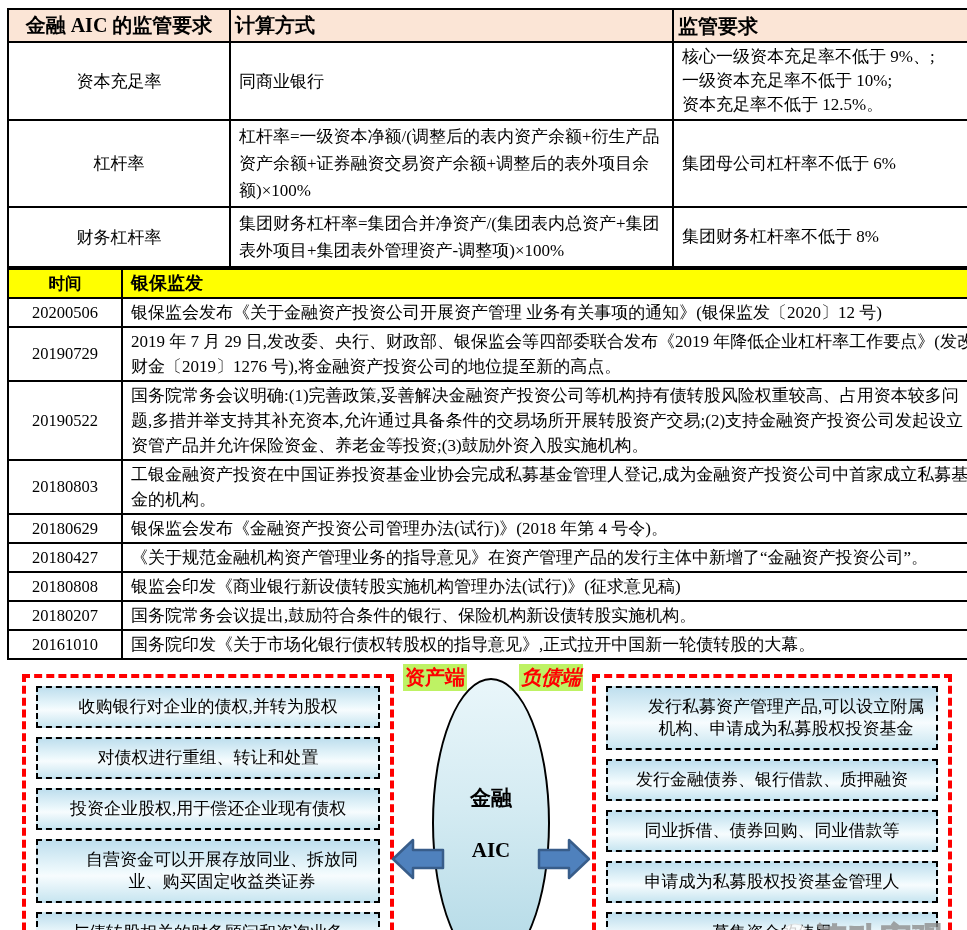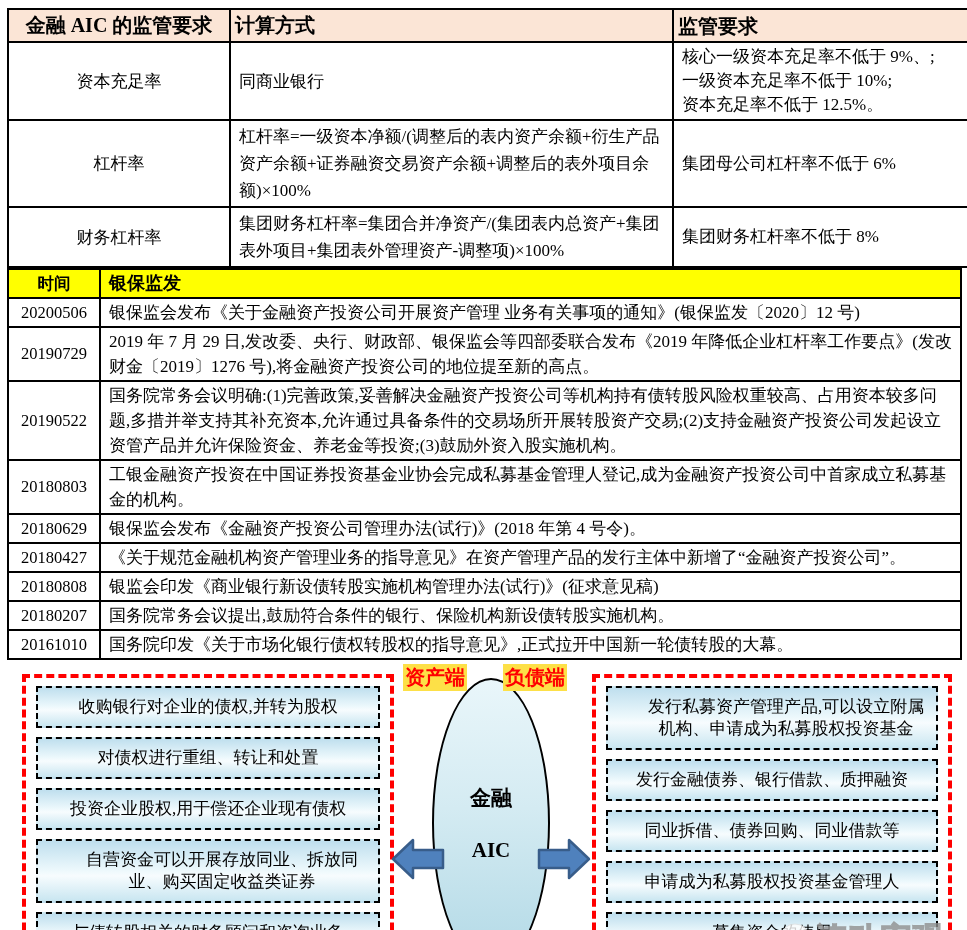--- a/index.html
+++ b/index.html
@@ -19,21 +19,21 @@
   .t1 th { background:#fbe5d6; font-size:20px; font-weight:bold; height:30px; padding:2px 4px; }
   .t1 .c-name  { width:222px; text-align:center; }
   .t1 .c-meth  { width:443px; text-align:left; line-height:27px; }
   .t1 .c-req   { width:296px; text-align:left; line-height:24px; white-space:pre-line; }
   .t1 .r1 { height:72px; }
   .t1 .r2 { height:82px; }
   .t1 .r3 { height:52px; }
 
   
   .t2 th { background:#ffff00; font-size:18px; font-weight:bold; height:28px; padding:1px 4px; }
-  .t2 .c-date { width:92px; text-align:center; padding:0 2px; font-size:16.5px; }
+  .t2 .c-date { width:114px; text-align:center; padding:0 2px; font-size:16.5px; }
   .t2 .c-info { width:861px; text-align:left; line-height:25px; padding:1px 8px; }
   .t2 .h1 { height:26px; }
   .t2 .h2 { height:52px; }
   .t2 .h3 { height:78px; }
 
   
   .diagram { position:relative; height:308px; margin-top:6px; width:953px; }
   .side-panel {
     position:absolute; top:8px; height:292px;
     border:4px dashed #ff0000;
@@ -45,24 +45,24 @@
   .biz-box {
     border:2px dashed #000;
     background:linear-gradient(180deg,#bfdfee 0%,#ecf8fc 48%,#f7fcfe 58%,#c9e6f1 100%);
     display:flex; align-items:center; justify-content:center;
     text-align:center; font-size:17px; line-height:1.3;
     padding:2px 8px; min-height:42px;
   }
   .biz-tall { min-height:64px;padding-left:36px; }
   .side-top-label {
     position:absolute; top:-2px; font-size:20px; font-weight:bold; color:#ff0000;
-    background:#fde047; padding:0 2px; z-index:3;
+    background:#bef264; padding:0 2px; z-index:3;
   }
   .lbl-asset { left:396px; }
-  .lbl-liab  { left:496px; }
+  .lbl-liab  { left:512px;font-style:italic; }
   .aic-ellipse {
     position:absolute; left:425px; top:12px; width:118px; height:290px;
     border:2.5px solid #000; border-radius:50%;
     background:linear-gradient(180deg,#e9f6fa 0%,#d4ebf2 45%,#b2d9e6 100%);
     display:flex; flex-direction:column; align-items:center; justify-content:center;
     gap:26px; font-size:21px; font-weight:bold; z-index:1;
   }
   .block-arrow { position:absolute; top:170px; width:56px; height:46px; z-index:2; }
   .arrow-left-pos  { left:383px; }
   .arrow-right-pos { left:529px; }

